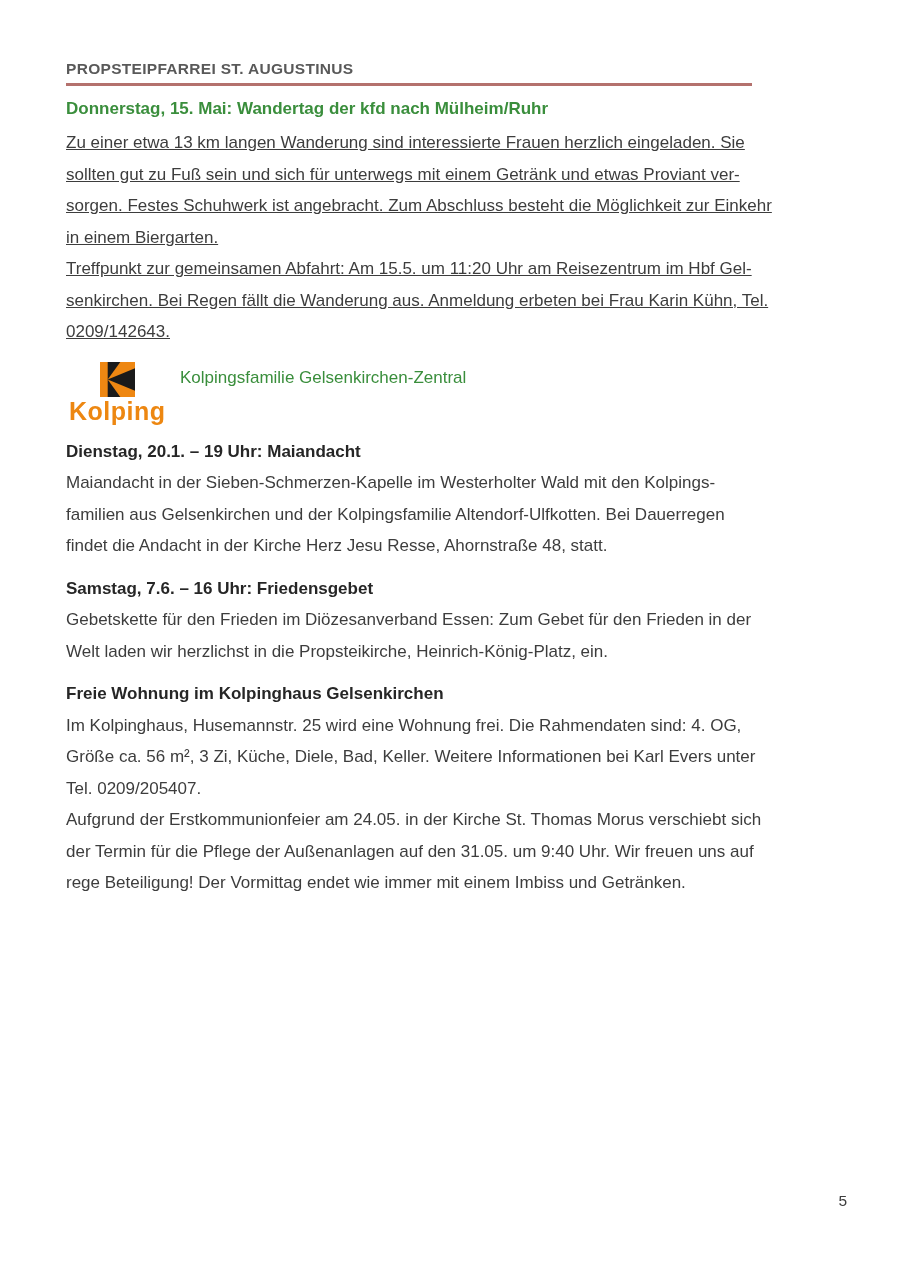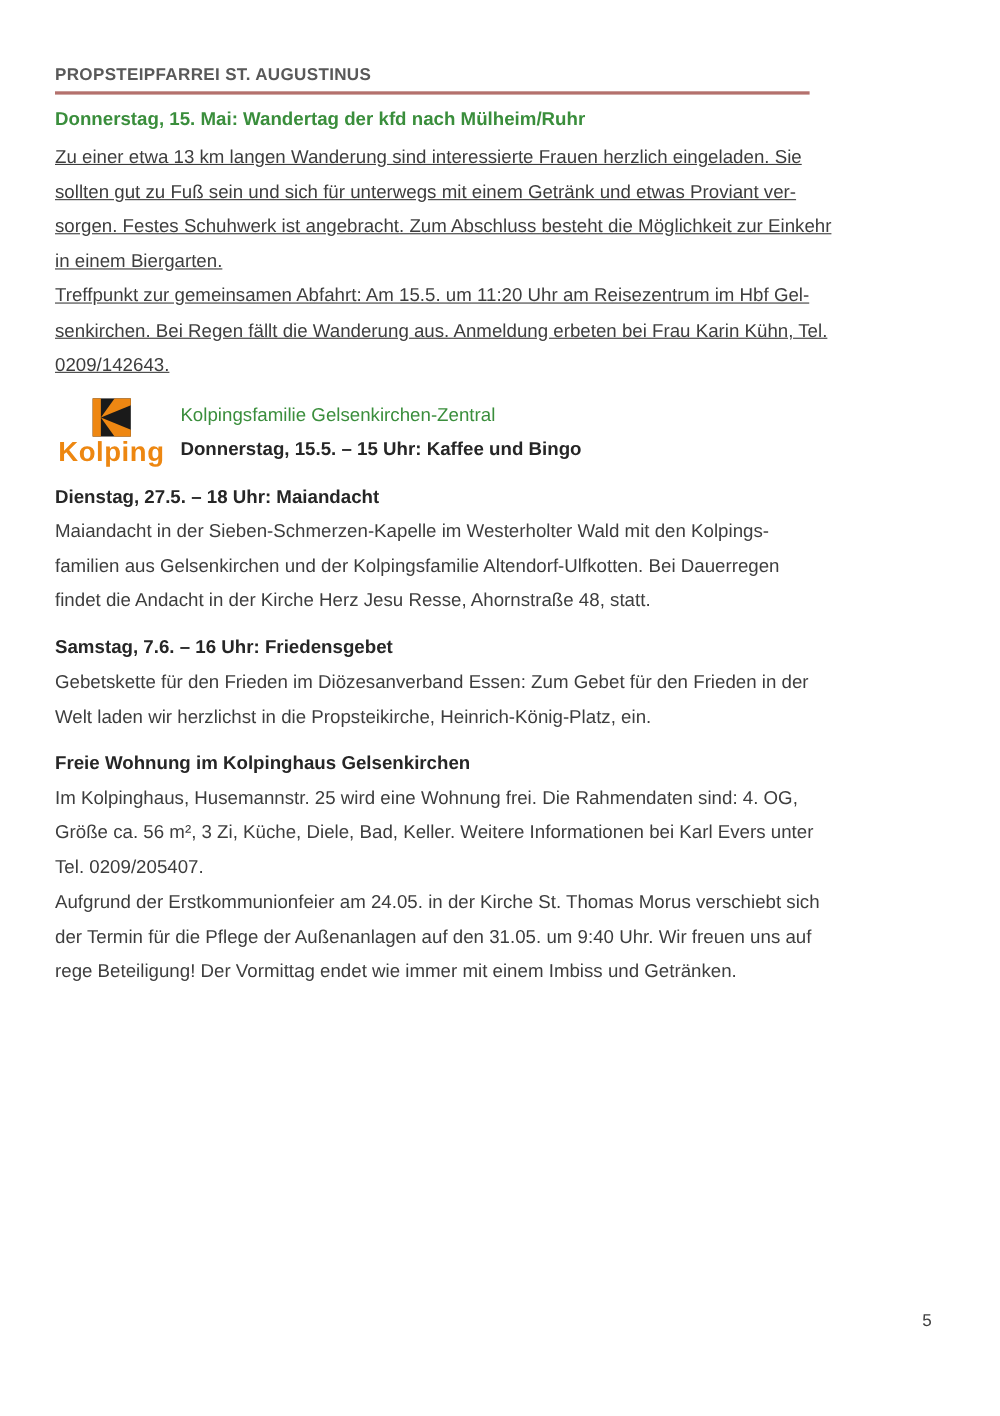--- a/index.html
+++ b/index.html
@@ -7,21 +7,21 @@
     position: relative;
     width: 909px;
     height: 1287px;
     background: #ffffff;
     font-family: "Liberation Sans", sans-serif;
     color: var(--body-color, #3d3d3d);
     overflow: hidden;
   }
   .content {
     position: absolute;
-    left: 50px;
+    left: 66px;
     top: 59px;
     width: 806px;
   }
   .doc-header-title {
     font-size: 15.5px;
     font-weight: bold;
     letter-spacing: 0.3px;
     color: var(--header-color, #595959);
     line-height: 19px;
   }
@@ -143,27 +143,26 @@
           <svg class="kolping-logo" viewBox="0 0 100 100" xmlns="http://www.w3.org/2000/svg">
             <rect x="0" y="0" width="100" height="100" fill="#1a1a1a"></rect>
             <rect x="0" y="0" width="22" height="100" fill="#ee8712"></rect>
             <polygon points="58,0 100,0 100,18 22,50" fill="#ee8712"></polygon>
             <polygon points="22,50 100,82 100,100 58,100" fill="#ee8712"></polygon>
           </svg>
           <div class="kolping-wordmark">Kolping</div>
         </div>
         <div class="kolping-headings">
           <div class="kolping-org">Kolpingsfamilie Gelsenkirchen-Zentral</div>
-          <div class="kolping-event">Donnerstag, 15.5. – 15 Uhr: Kaffee und Bingo</div>
         </div>
       </div>
     </div>
 
     <div>
-      <div class="evt-heading">Dienstag, 27.5. – 18 Uhr: Maiandacht</div>
+      <div class="evt-heading">Dienstag, 20.1. – 19 Uhr: Maiandacht</div>
       <p class="body-text">Maiandacht in der Sieben-Schmerzen-Kapelle im Westerholter Wald mit den Kolpings-
 familien aus Gelsenkirchen und der Kolpingsfamilie Altendorf-Ulfkotten. Bei Dauerregen
 findet die Andacht in der Kirche Herz Jesu Resse, Ahornstraße 48, statt.</p>
     </div>
 
     <div>
       <div class="evt-heading">Samstag, 7.6. – 16 Uhr: Friedensgebet</div>
       <p class="body-text">Gebetskette für den Frieden im Diözesanverband Essen: Zum Gebet für den Frieden in der
 Welt laden wir herzlichst in die Propsteikirche, Heinrich-König-Platz, ein.</p>
     </div>

